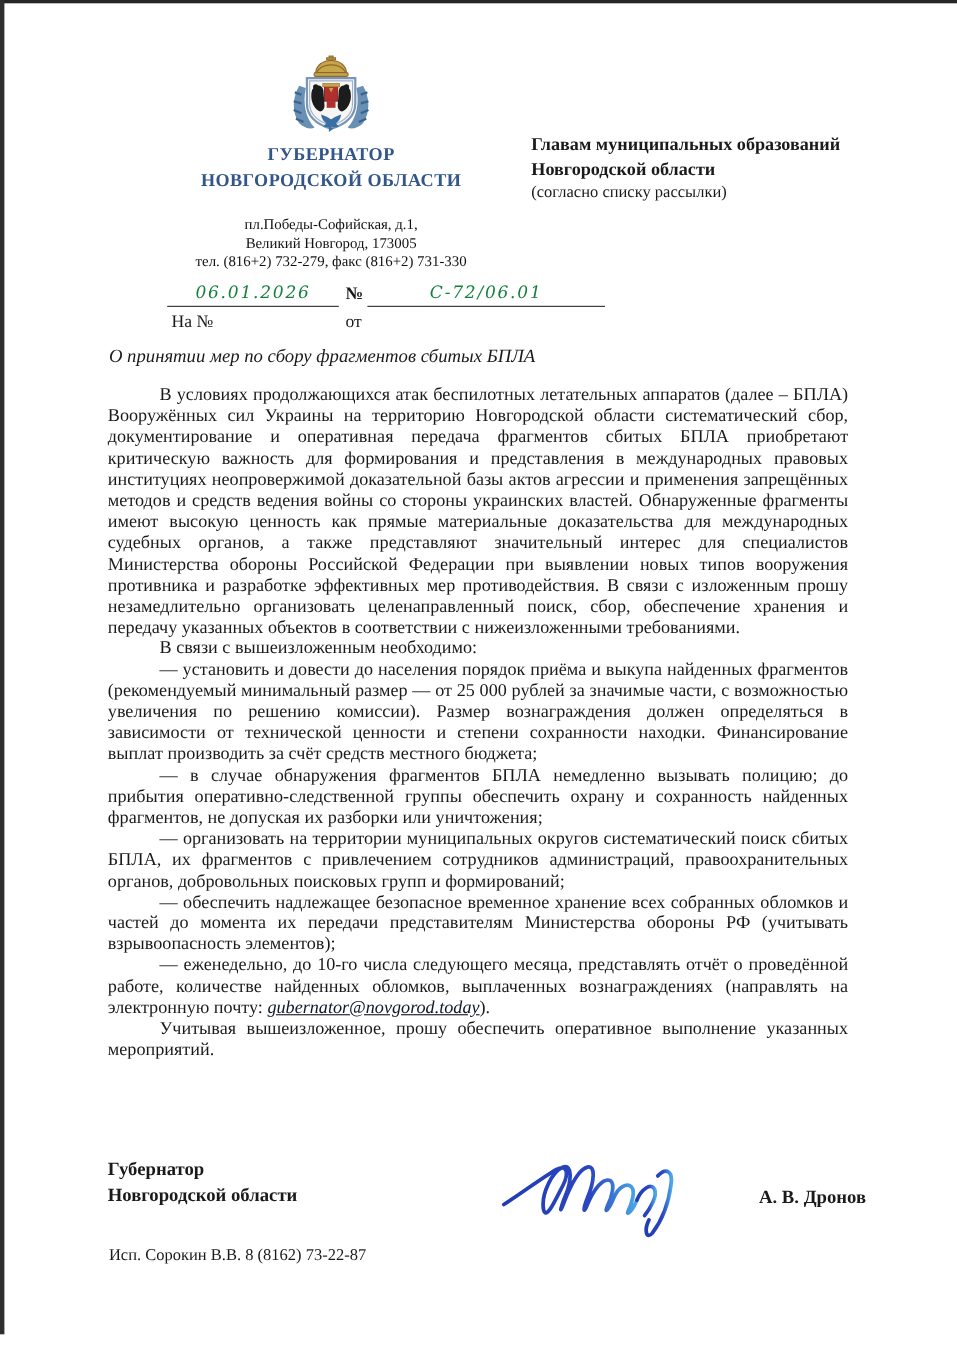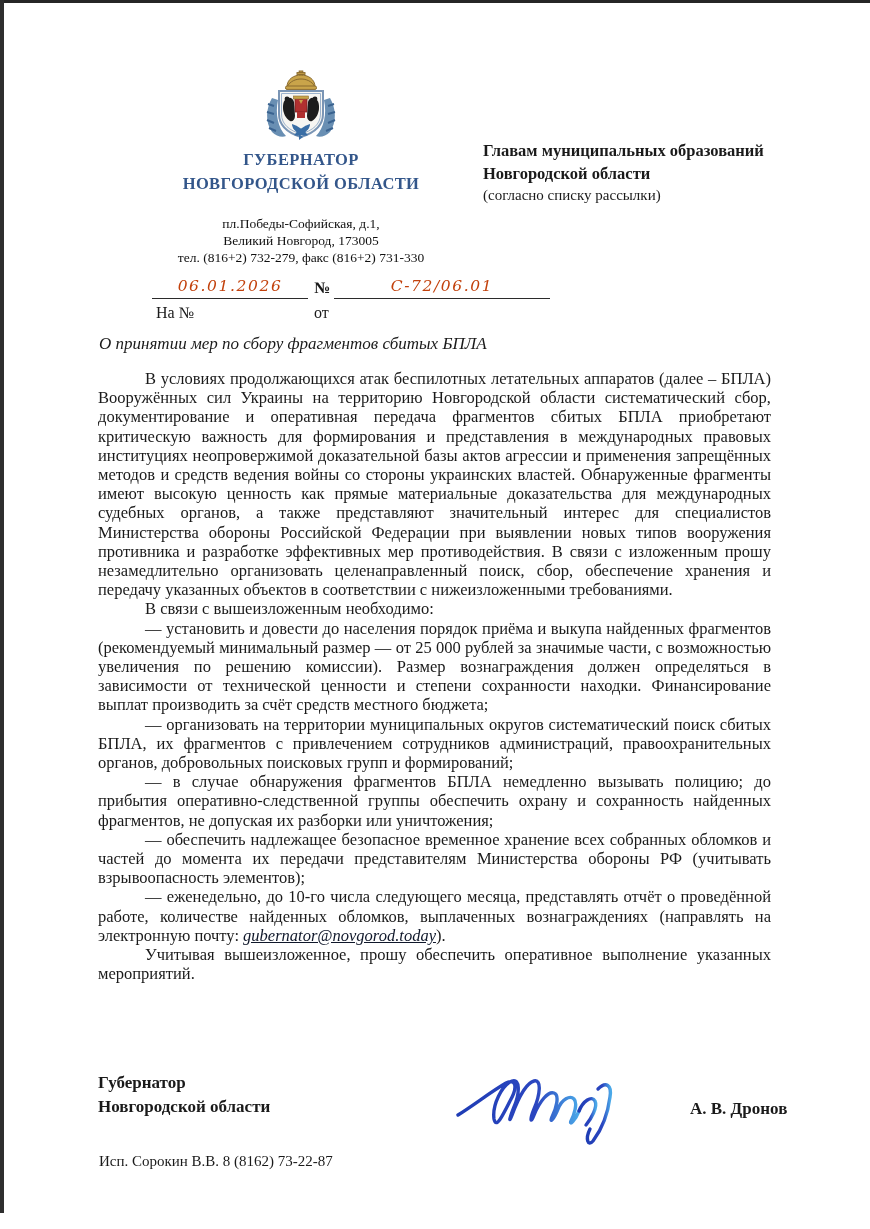--- a/index.html
+++ b/index.html
@@ -5,35 +5,35 @@
   html,body{margin:0;padding:0;}
   body{
     width:870px;height:1229px;position:relative;background:#ffffff;
     font-family:"Liberation Serif","DejaVu Serif",serif;color:#1a1a1a;
     overflow:hidden;
   }
   
   .scan-edge-top{position:absolute;top:0;left:0;width:870px;height:3px;background:#262626;}
   .scan-edge-left{position:absolute;top:0;left:0;width:4px;height:1213px;background:#2e2e2e;}
 
-  .abs{position:absolute;margin-top:20px;}
+  .abs{position:absolute;}
 
   
   .coat{left:256px;top:50px;width:90px;height:78px;}
   .org-title{left:100px;top:128px;width:402px;text-align:center;
     font-weight:bold;font-size:16.5px;line-height:24px;letter-spacing:.4px;color:#33568a;}
   .org-address{left:100px;top:196px;width:402px;text-align:center;
     font-size:13.5px;line-height:16.8px;color:#111;font-family:Liberation Serif, serif;}
 
   .addressee{left:483px;top:120px;width:374px;text-align:left;font-size:16.5px;line-height:22.5px;}
   .addressee .bold{font-weight:bold;}
   .addressee .small{font-size:15px;line-height:20px;}
 
   
-  .hand{font-style:italic;color:#c2410c;letter-spacing:1.6px;font-size:15.5px;font-family:"DejaVu Serif",serif;}
+  .hand{font-style:italic;color:#15803d;letter-spacing:1.6px;font-size:15.5px;font-family:"DejaVu Serif",serif;}
   .ref-field{border-bottom:1.5px solid #2b2b2b;text-align:center;height:21px;}
   .ref-date{left:152px;top:257px;width:156px;}
   .ref-no-label{left:314px;top:259px;font-size:16px;font-weight:bold;}
   .ref-number{left:334px;top:257px;width:216px;}
   .ref-na{left:156px;top:284px;font-size:16px;}
   .ref-ot{left:314px;top:284px;font-size:16px;}
 
   .subject{left:99px;top:314px;width:600px;font-style:italic;font-size:17px;}
 
   .body-text{left:98px;top:349px;width:673px;font-size:16.5px;line-height:19.2px;text-align:justify;}
@@ -120,22 +120,22 @@
 </div>
 <div class="abs ref-na">На №</div>
 <div class="abs ref-ot">от</div>
 
 <div class="abs subject">О принятии мер по сбору фрагментов сбитых БПЛА</div>
 
 <div class="abs body-text">
   <p>В условиях продолжающихся атак беспилотных летательных аппаратов (далее – БПЛА) Вооружённых сил Украины на территорию Новгородской области систематический сбор, документирование и оперативная передача фрагментов сбитых БПЛА приобретают критическую важность для формирования и представления в международных правовых институциях неопровержимой доказательной базы актов агрессии и применения запрещённых методов и средств ведения войны со стороны украинских властей. Обнаруженные фрагменты имеют высокую ценность как прямые материальные доказательства для международных судебных органов, а также представляют значительный интерес для специалистов Министерства обороны Российской Федерации при выявлении новых типов вооружения противника и разработке эффективных мер противодействия. В связи с изложенным прошу незамедлительно организовать целенаправленный поиск, сбор, обеспечение хранения и передачу указанных объектов в соответствии с нижеизложенными требованиями.</p>
   <p>В связи с вышеизложенным необходимо:</p>
   <p>— установить и довести до населения порядок приёма и выкупа найденных фрагментов (рекомендуемый минимальный размер — от 25 000 рублей за значимые части, с возможностью увеличения по решению комиссии). Размер вознаграждения должен определяться в зависимости от технической ценности и степени сохранности находки. Финансирование выплат производить за счёт средств местного бюджета;</p>
+  <p>— в случае обнаружения фрагментов БПЛА немедленно вызывать полицию; до прибытия оперативно-следственной группы обеспечить охрану и сохранность найденных фрагментов, не допуская их разборки или уничтожения;</p>
   <p>— организовать на территории муниципальных округов систематический поиск сбитых БПЛА, их фрагментов с привлечением сотрудников администраций, правоохранительных органов, добровольных поисковых групп и формирований;</p>
-  <p>— в случае обнаружения фрагментов БПЛА немедленно вызывать полицию; до прибытия оперативно-следственной группы обеспечить охрану и сохранность найденных фрагментов, не допуская их разборки или уничтожения;</p>
   <p>— обеспечить надлежащее безопасное временное хранение всех собранных обломков и частей до момента их передачи представителям Министерства обороны РФ (учитывать взрывоопасность элементов);</p>
   <p><span>— еженедельно, до 10-го числа следующего месяца, представлять отчёт о проведённой работе, количестве найденных обломков, выплаченных вознаграждениях (направлять на электронную почту: </span><a class="email-link" href="#">gubernator@novgorod.today</a><span>).</span></p>
   <p>Учитывая вышеизложенное, прошу обеспечить оперативное выполнение указанных мероприятий.</p>
 </div>
 
 <div class="abs sig-position">
   <div>Губернатор</div>
   <div>Новгородской области</div>
 </div>
 

